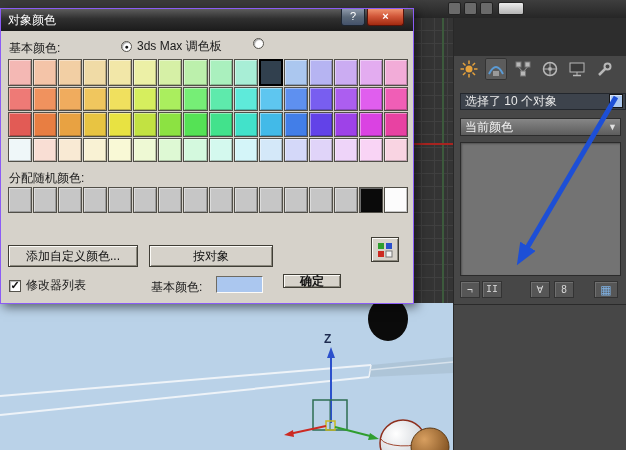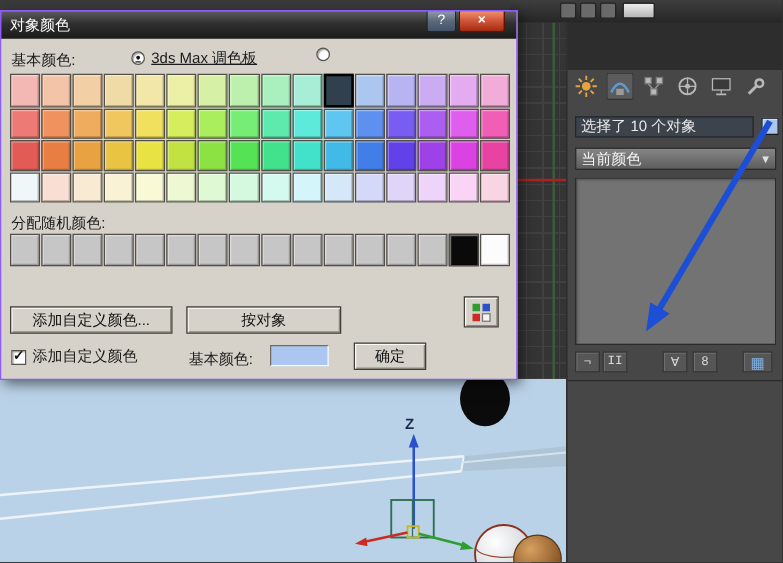--- a/index.html
+++ b/index.html
@@ -23,21 +23,21 @@
 
   
   .persp-viewport { position:absolute; left:0; top:303px; width:453px; height:147px; z-index:1; }
 
   
   .panel { position:absolute; left:453px; top:0; width:173px; height:450px; background:#474747; z-index:2; border-left:1px solid #282828; }
   .panel-head { position:absolute; top:0; left:0; right:0; height:56px; background:#2d2d2d; }
   .tabs { position:absolute; top:58px; left:4px; display:flex; gap:5px; }
   .tab { width:22px; height:22px; display:flex; align-items:center; justify-content:center; border-radius:2px; }
   .tab.active { background:#5c5c5c; box-shadow:inset 0 0 0 1px #333; }
-  .sel-field { position:absolute; top:93px; left:6px; width:143px; height:17px; background:#3d434c; border:1px solid #23272d; color:#e9e9e9; font-size:12px; line-height:15px; padding-left:4px; white-space:nowrap; overflow:hidden; }
+  .sel-field { position:absolute; top:93px; left:6px; width:166px; height:17px; background:#3d434c; border:1px solid #23272d; color:#e9e9e9; font-size:12px; line-height:15px; padding-left:4px; white-space:nowrap; overflow:hidden; }
   .obj-color { position:absolute; top:94px; left:155px; width:14px; height:14px; border:1px solid #161616; box-shadow:inset 1px 1px 0 rgba(255,255,255,.5); }
   .mod-dd { position:absolute; top:118px; left:6px; width:161px; height:18px; background:linear-gradient(#868686,#5d5d5d); border:1px solid #2c2c2c; color:#f2f2f2; font-size:12px; line-height:16px; padding-left:4px; }
   .dd-arrow { position:absolute; right:3px; top:0; font-size:9px; color:#e0e0e0; line-height:17px; }
   .stack-box { position:absolute; top:142px; left:6px; width:161px; height:134px; background:#737373; border:1px solid #2b2b2b; box-shadow:inset 1px 1px 2px rgba(0,0,0,.3); }
   .stack-toolbar { position:absolute; top:281px; left:0; width:100%; height:20px; }
   .sbtn { position:absolute; top:0; width:20px; height:17px; background:#565656; border:1px solid #333; box-shadow:inset 1px 1px 0 rgba(255,255,255,.15); color:#dadada; font-size:10px; display:flex; align-items:center; justify-content:center; font-family:inherit; }
   .sbtn.b1{left:6px;} .sbtn.b2{left:28px;font-family:Liberation Mono, monospace;} .sbtn.b3{left:76px;} .sbtn.b4{left:100px;}
   .sbtn.b5{left:140px; width:24px; color:#7fb2e5; font-size:12px;}
   .panel-sep { position:absolute; top:304px; left:0; width:100%; height:1px; background:#2a2a2a; }
 
@@ -47,34 +47,34 @@
   
   .dialog { position:absolute; left:0; top:8px; width:414px; height:296px; background:#d6d2ca; border:1px solid #8b5cf6; box-shadow:3px 3px 10px rgba(0,0,0,.55); z-index:10; font-size:12px; color:#1a1a1a; }
   .titlebar { position:relative; height:22px; background:linear-gradient(#5c5c5c,#2f2f2f 45%,#1b1b1b); color:#fff; font-size:12px; line-height:22px; padding-left:7px; }
   .caption-btns { position:absolute; right:9px; top:0; display:flex; gap:2px; }
   .btn-help { width:24px; height:17px; background:linear-gradient(#8e9aab,#5a6878 50%,#44526a); border:1px solid #1d2530; border-top:none; border-radius:0 0 3px 3px; color:#fff; font-size:11px; line-height:15px; text-align:center; cursor:default; }
   .btn-close { width:37px; height:17px; background:linear-gradient(#f0926e,#d2583a 45%,#a32a10); border:1px solid #58130a; border-top:none; border-radius:0 0 3px 3px; color:#fff; font-size:11px; font-weight:bold; line-height:15px; text-align:center; cursor:default; }
   .dlg-body { position:relative; height:274px; }
   .lbl { position:absolute; white-space:nowrap; }
   .basic-lbl { left:8px; top:9px; }
   .radio-item { position:absolute; top:7px; display:flex; align-items:center; gap:5px; white-space:nowrap; }
-  .radio-item.r1 { left:104px;text-decoration:underline; }
+  .radio-item.r1 { left:120px; }
   .radio-item.r2 { left:252px; }
   .radio { width:11px; height:11px; border-radius:50%; background:#fff; border:1px solid #55534c; box-shadow:inset 1px 1px 1px rgba(0,0,0,.35); display:flex; align-items:center; justify-content:center; }
   .radio .dot { font-size:7px; line-height:1; color:#111; }
   .palette { position:absolute; left:7px; top:28px; width:400px; height:103px; display:grid; grid-template-columns:repeat(16,1fr); gap:1px; }
   .palette.custom { top:156px; height:26px; }
   .cell { border:1px solid #514f48; box-shadow:inset 1px 1px 0 rgba(255,255,255,.4), inset -1px -1px 0 rgba(0,0,0,.22); }
   .cell.sel { border:2px solid #000; box-shadow:none; }
   .custom-lbl { left:8px; top:139px; }
   .btn { position:absolute; font-size:12px; color:#111; background:#d6d2ca; border:1px solid #403e36; box-shadow:inset 1px 1px 0 #fcfbf7, inset -1px -1px 0 #8c897e; display:flex; align-items:center; justify-content:center; font-family:inherit; cursor:default; }
   .add-btn { left:7px; top:214px; width:130px; height:22px; }
   .byobj-btn { left:148px; top:214px; width:124px; height:22px; }
   .picker-btn { left:370px; top:206px; width:28px; height:25px; }
-  .ok-btn { left:282px; top:243px; width:58px; height:22px; }
+  .ok-btn { left:282px; top:243px; width:58px; height:14px;font-weight:bold; }
   .cancel-btn { left:349px; top:243px; width:58px; height:22px; }
   .check-row { position:absolute; left:8px; top:246px; display:flex; align-items:center; gap:5px; white-space:nowrap; }
   .checkbox { width:12px; height:12px; background:#fff; border:1px solid #55534c; box-shadow:inset 1px 1px 1px rgba(0,0,0,.3); display:flex; align-items:center; justify-content:center; }
   .checkbox .mark { font-size:11px; font-weight:bold; color:#111; line-height:1; margin-top:-1px; }
   .cur-lbl { left:150px; top:248px; }
   .cur-swatch { position:absolute; left:215px; top:245px; width:47px; height:17px; border:1px solid; border-color:#6e6b62 #fcfbf8 #fcfbf8 #6e6b62; }
 </style>
 </head>
 <body>
 
@@ -327,21 +327,21 @@
             <rect x="9" y="1" width="6" height="6" fill="#2b50cc"></rect>
           <rect x="1" y="9" width="6" height="6" fill="#cc2a22"></rect>
             <rect x="9" y="9" width="6" height="6" fill="#f4f4f4" stroke="#777"></rect>
         </svg>
       </button>
 
       <label class="check-row">
         <span class="checkbox">
             <span class="mark">✓</span>
           </span>
-        <span>添加自定义颜色</span>
+        <span>修改器列表</span>
       </label>
       <span class="lbl cur-lbl">基本颜色:</span>
       <div class="cur-swatch" style="background: rgb(171, 199, 239);"></div>
       <button class="btn ok-btn">确定</button>
     </div>
   </div>
 
 </div>
 
 </body></html>

